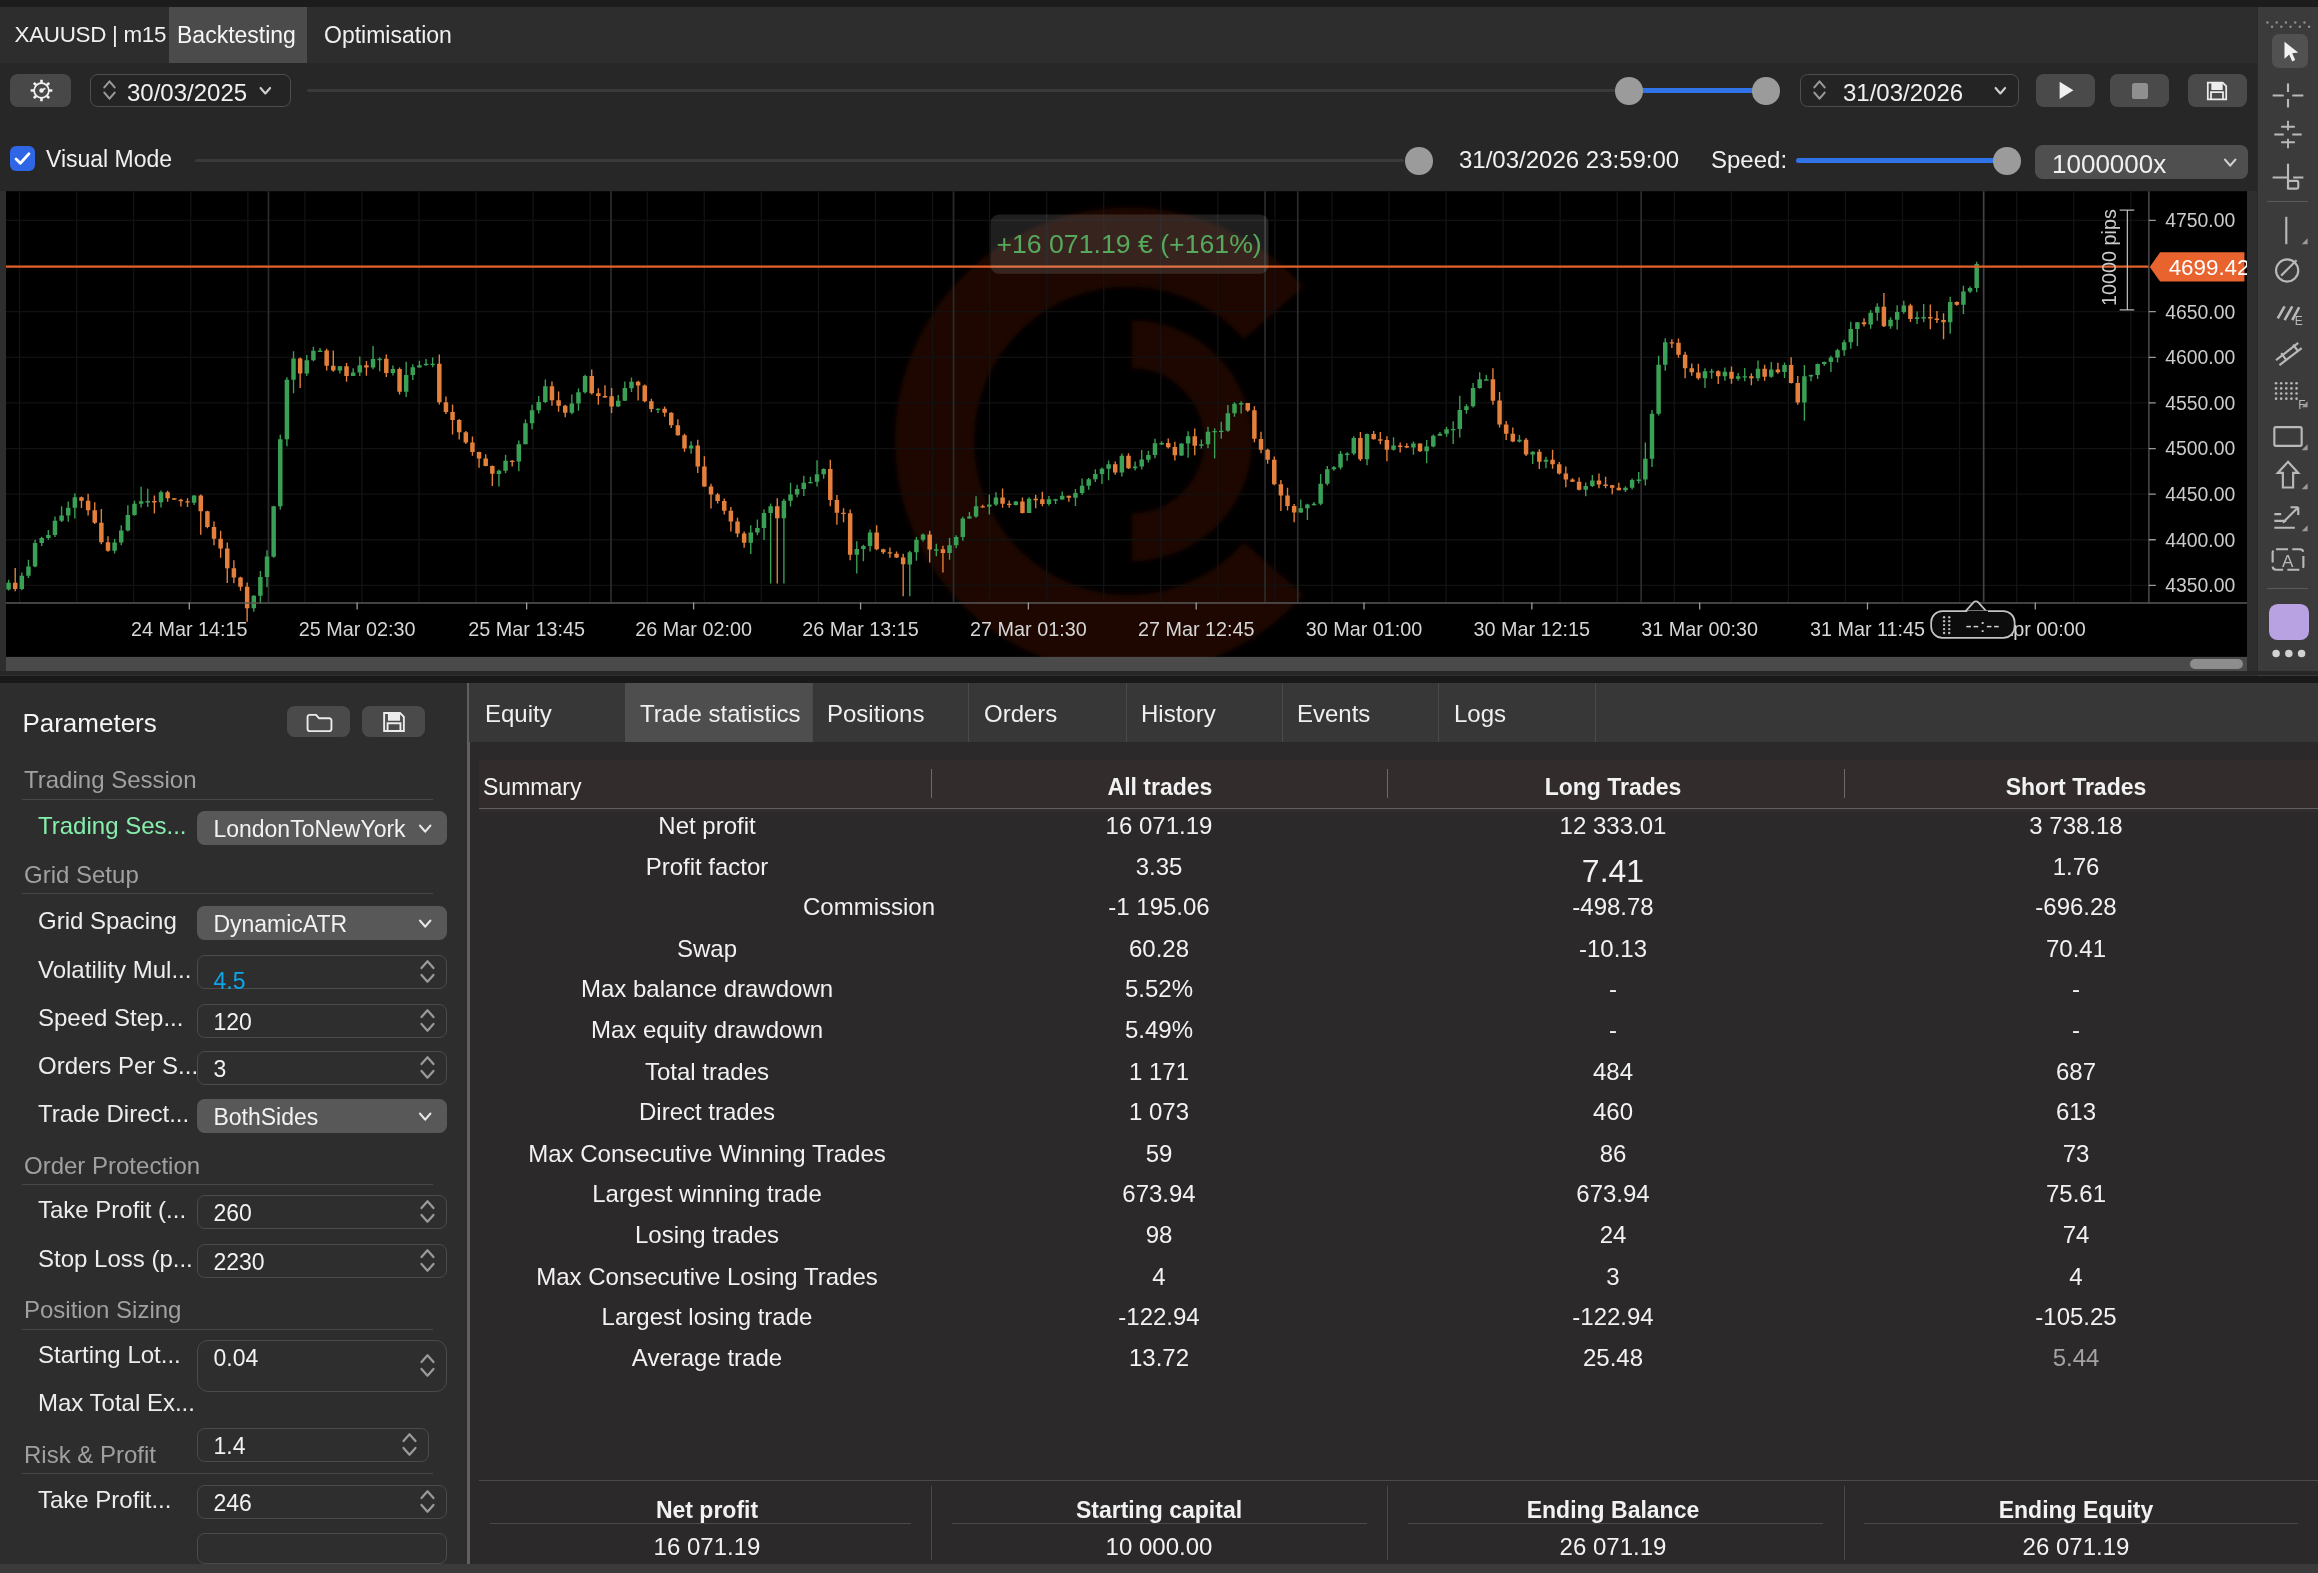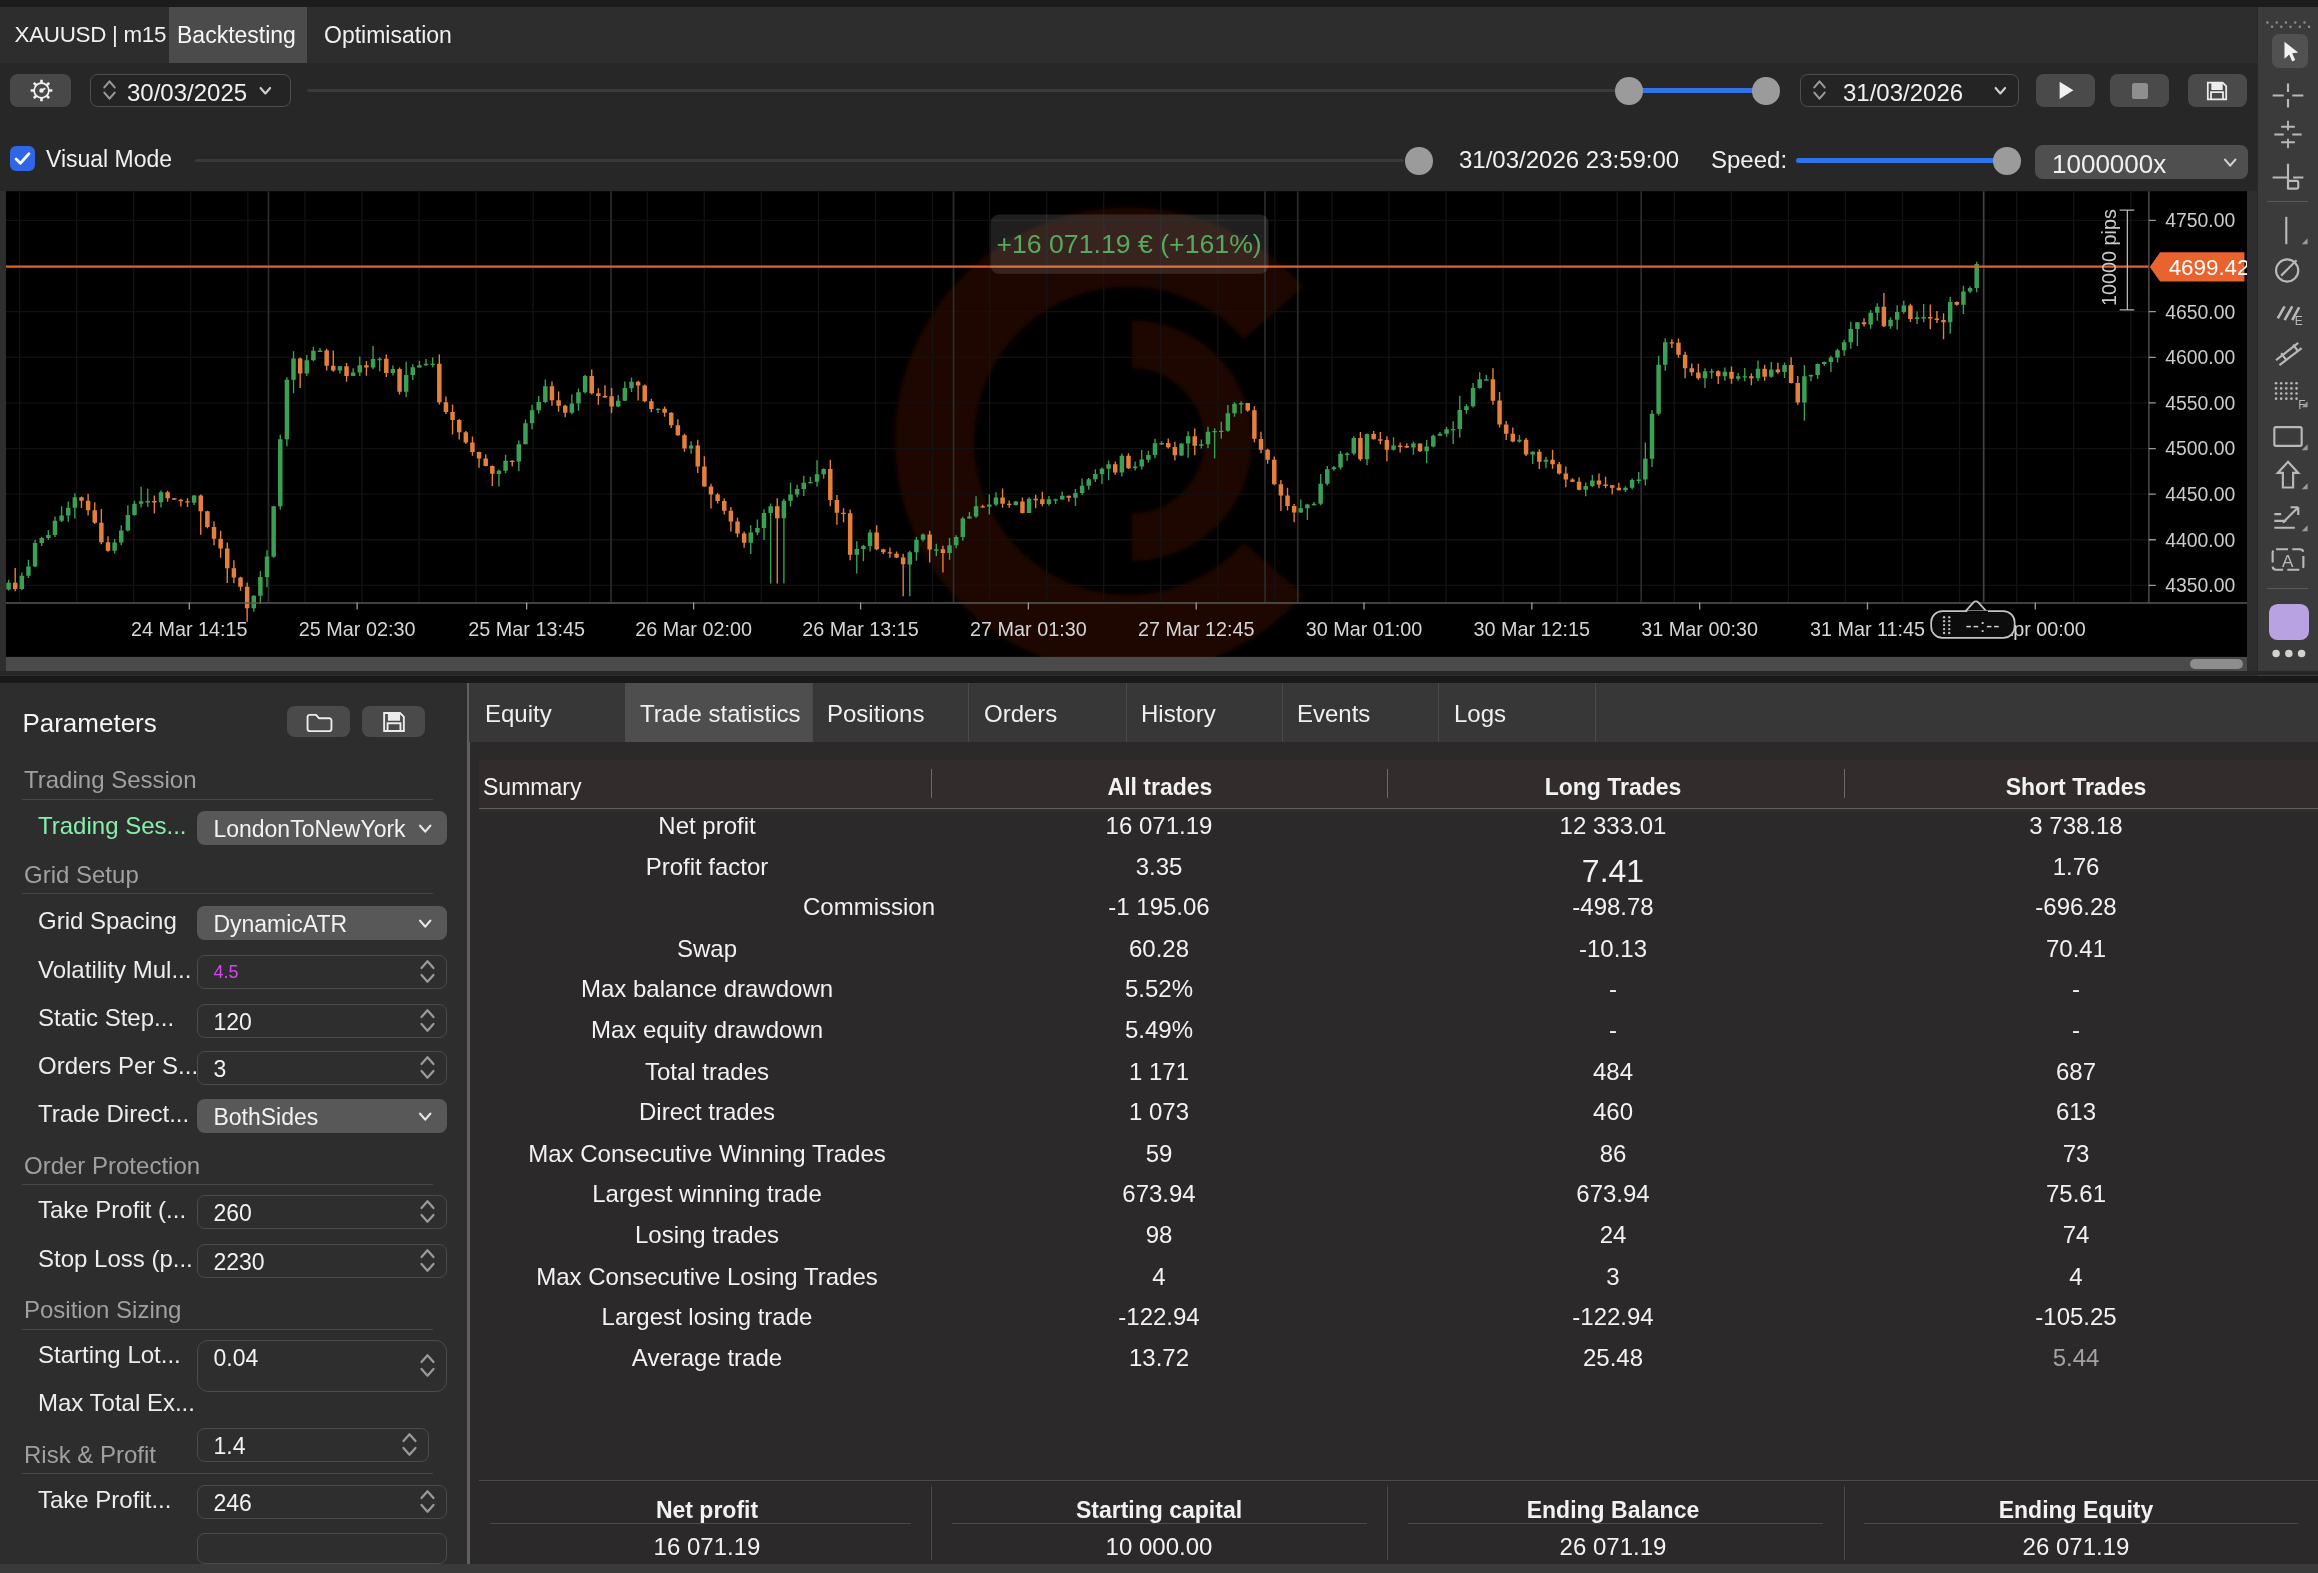--- a/index.html
+++ b/index.html
@@ -255,27 +255,27 @@
 <div style="position:absolute;left:22.4px;top:893px;width:411px;height:0.9px;background:#474747"></div>
 <div style="position:absolute;left:38px;top:907px;font-size:24px;color:#ededed">Grid Spacing</div>
 <div style="position:absolute;left:197px;top:906px;width:250px;height:34px;background:#585858;border-radius:7.7px">
     <div style="position:absolute;left:16.4px;top:5.2px;font-size:23px;color:#f2f2f2">DynamicATR</div>
     <svg width="22.4" height="22.4" viewBox="0 0 26 26" style="position:absolute;right:10.3px;top:50%;margin-top:-11.2px">
       <path d="M7 10 L13 17 L19 10" stroke="#e8e8e8" stroke-width="2.6" fill="none" stroke-linecap="round" stroke-linejoin="round"></path>
     </svg>
   </div>
 <div style="position:absolute;left:38px;top:956px;font-size:24px;color:#ededed">Volatility Mul...</div>
 <div style="position:absolute;left:197px;top:955px;width:250px;height:34px;background:#2e2e2e;border:1.3px solid #4b4b4b;border-radius:7.7px;box-sizing:border-box">
-    <div style="position:absolute;left:15.5px;top:6px;font-size:18px;color:#d946ef">4.5</div>
-    <svg width="19" height="29" viewBox="0 0 22 34" style="position:absolute;right:8.6px;top:50%;margin-top:-14.6px">
-      <path d="M4 13 L11 5 L18 13" stroke="#9a9a9a" stroke-width="2.6" fill="none" stroke-linecap="round" stroke-linejoin="round"></path>
-      <path d="M4 21 L11 29 L18 21" stroke="#9a9a9a" stroke-width="2.6" fill="none" stroke-linecap="round" stroke-linejoin="round"></path>
-    </svg>
-  </div>
-<div style="position:absolute;left:38px;top:1004px;font-size:24px;color:#ededed">Static Step...</div>
+    <div style="position:absolute;left:15.5px;top:12px;font-size:23px;color:#0ea5e9">4.5</div>
+    <svg width="19" height="29" viewBox="0 0 22 34" style="position:absolute;right:8.6px;top:50%;margin-top:-14.6px">
+      <path d="M4 13 L11 5 L18 13" stroke="#9a9a9a" stroke-width="2.6" fill="none" stroke-linecap="round" stroke-linejoin="round"></path>
+      <path d="M4 21 L11 29 L18 21" stroke="#9a9a9a" stroke-width="2.6" fill="none" stroke-linecap="round" stroke-linejoin="round"></path>
+    </svg>
+  </div>
+<div style="position:absolute;left:38px;top:1004px;font-size:24px;color:#ededed">Speed Step...</div>
 <div style="position:absolute;left:197px;top:1004px;width:250px;height:34px;background:#2e2e2e;border:1.3px solid #4b4b4b;border-radius:7.7px;box-sizing:border-box">
     <div style="position:absolute;left:15.5px;top:4.3px;font-size:23px;color:#f2f2f2">120</div>
     <svg width="19" height="29" viewBox="0 0 22 34" style="position:absolute;right:8.6px;top:50%;margin-top:-14.6px">
       <path d="M4 13 L11 5 L18 13" stroke="#9a9a9a" stroke-width="2.6" fill="none" stroke-linecap="round" stroke-linejoin="round"></path>
       <path d="M4 21 L11 29 L18 21" stroke="#9a9a9a" stroke-width="2.6" fill="none" stroke-linecap="round" stroke-linejoin="round"></path>
     </svg>
   </div>
 <div style="position:absolute;left:38px;top:1052px;font-size:24px;color:#ededed">Orders Per S...</div>
 <div style="position:absolute;left:197px;top:1051px;width:250px;height:34px;background:#2e2e2e;border:1.3px solid #4b4b4b;border-radius:7.7px;box-sizing:border-box">
     <div style="position:absolute;left:15.5px;top:4.3px;font-size:23px;color:#f2f2f2">3</div>

